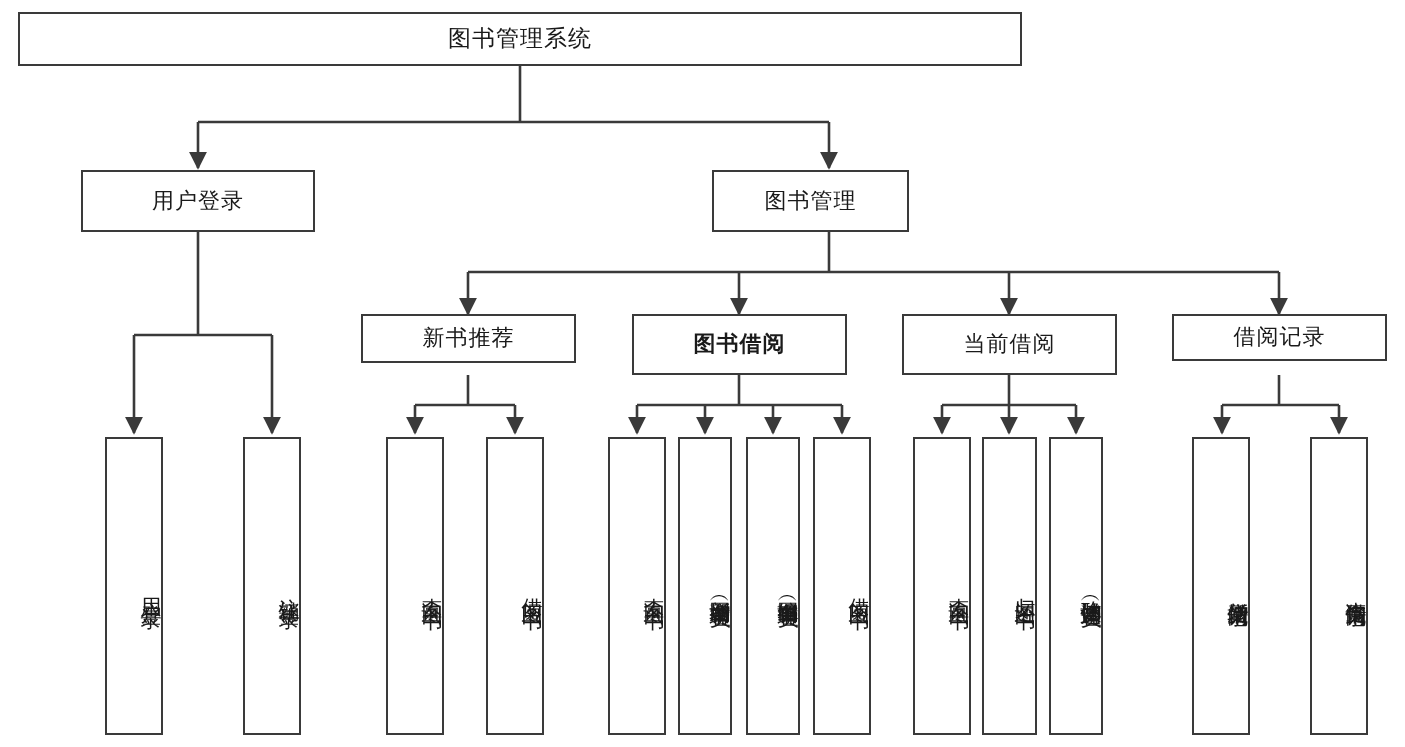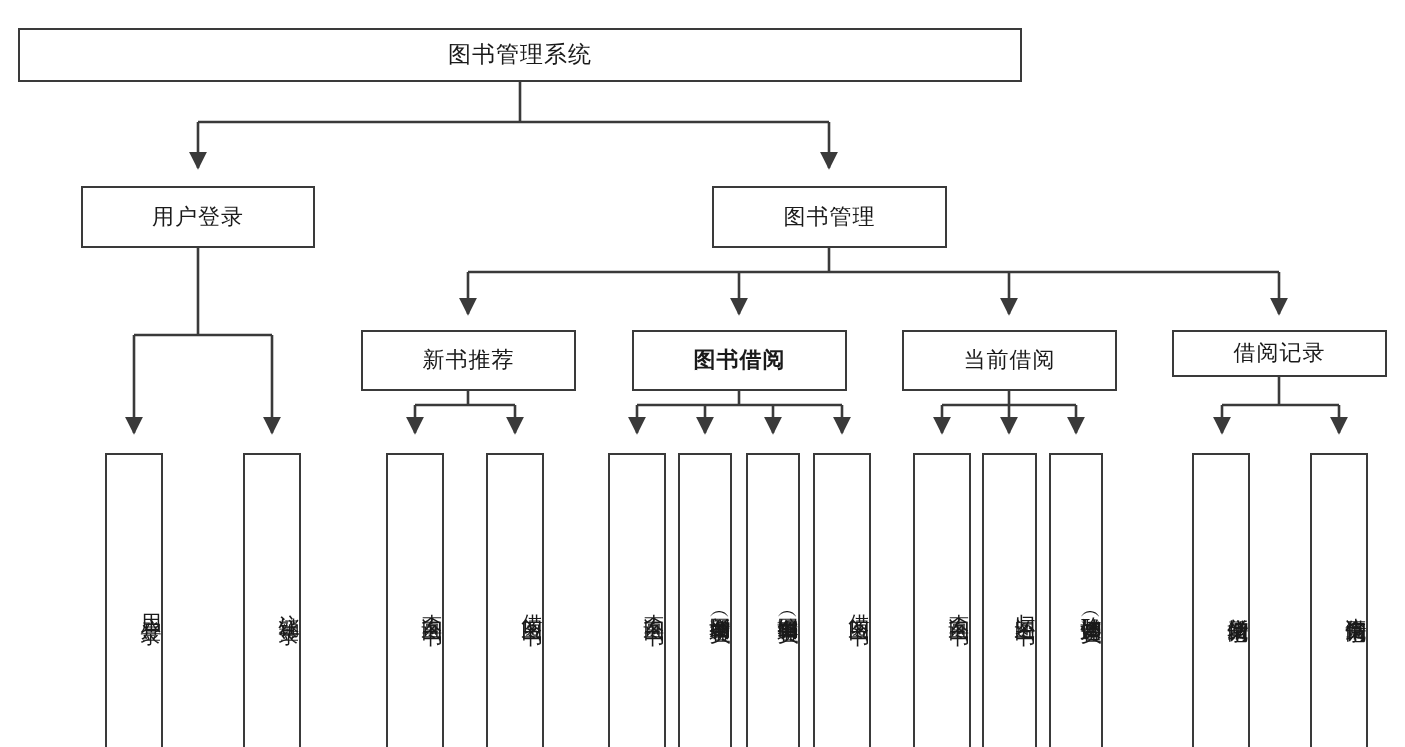--- a/index.html
+++ b/index.html
@@ -27,21 +27,20 @@
   }
   .node {
     position: absolute;
     box-sizing: border-box;
     background: #ffffff;
     border: 2px solid #3a3a3a;
     display: flex;
     align-items: center;
     justify-content: center;
     color: #1a1a1a;
-    margin-top: 16px;
   }
   .node-h {
     font-size: 22px;
     letter-spacing: 1px;
     line-height: 1.2;
     white-space: nowrap;
   }
   .node-root {
     font-size: 23px;
   }
@@ -134,25 +133,25 @@
   </svg>
 
   <div class="node node-h node-root" style="left:18px; top:12px; width:1004px; height:54px;">
     <span>图书管理系统</span>
   </div>
 
   <div class="node node-h" style="left:81px; top:170px; width:234px; height:62px;">
     <span>用户登录</span>
   </div>
 
-  <div class="node node-h" style="left:712px; top:170px; width:235px; height:62px;">
+  <div class="node node-h" style="left:712px; top:170px; width:197px; height:62px;">
     <span>图书管理</span>
   </div>
 
-  <div class="node node-h" style="left:361px; top:314px; width:215px; height:61px;">
+  <div class="node node-h" style="left:361px; top:314px; width:215px; height:49px;">
     <span>新书推荐</span>
   </div>
 
   <div class="node node-h" style="left:632px; top:314px; width:215px; height:61px;font-weight:bold;">
     <span>图书借阅</span>
   </div>
 
   <div class="node node-h" style="left:902px; top:314px; width:215px; height:61px;">
     <span>当前借阅</span>
   </div>

